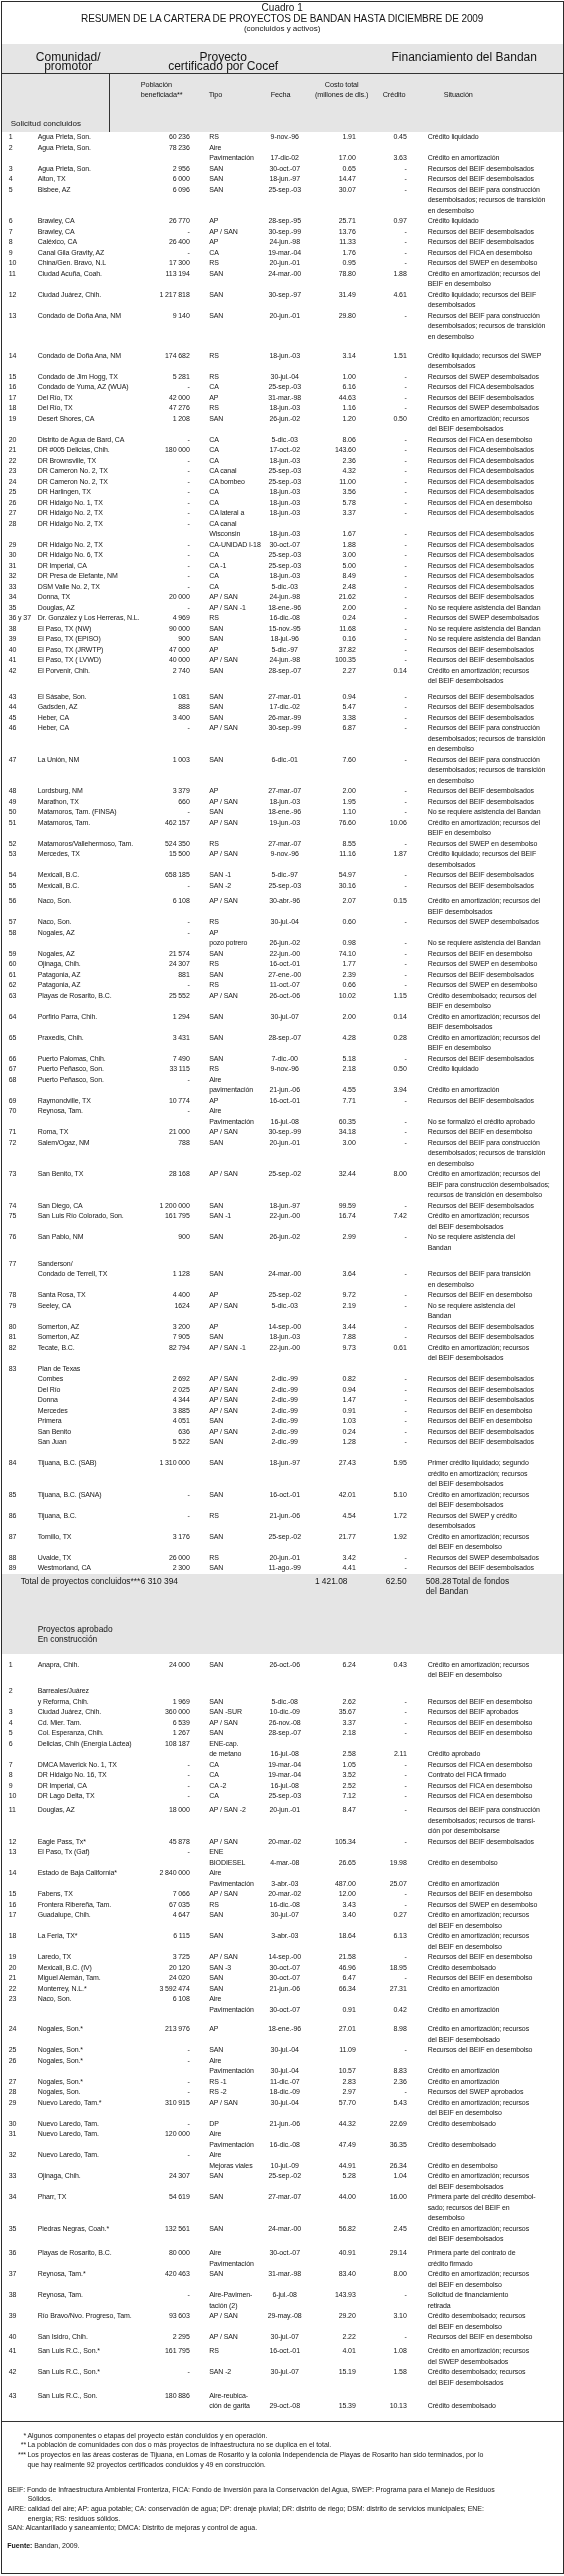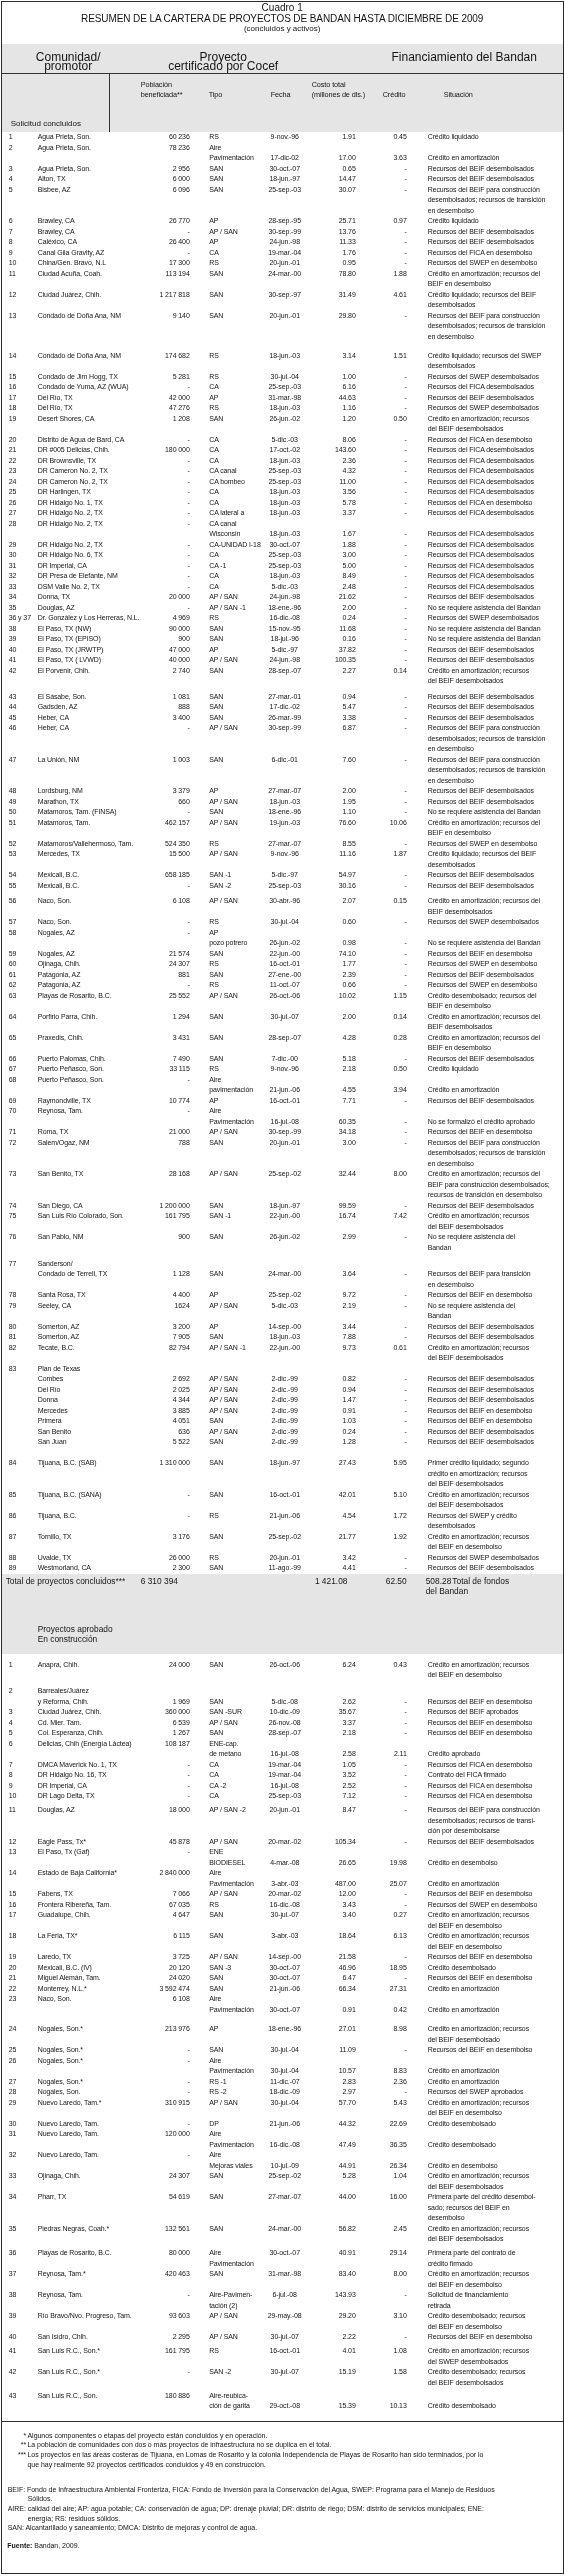--- a/index.html
+++ b/index.html
@@ -32,21 +32,21 @@
 .c2{text-align:right}
 .c3{padding-left:19.5px}
 .c4{text-align:center}
 .c5,.c6{text-align:right}
 .c7{padding-left:21px}
 .lead{padding-top:10.5px}
 
 
 .total{position:relative;height:80px;background:#e5e5e5;margin-top:0.7px;font-size:8.4px;line-height:9.7px}
 .total .tp{position:absolute;white-space:pre}
-.tot-label{left:4px;top:2.8px}
+.tot-label{left:19px;top:2.8px}
 .tot-pop{left:139px;width:56px;top:2.8px;}
 .tot-cost{left:305px;width:49px;top:2.8px;text-align:center}
 .tot-credit{left:356px;width:49px;top:2.8px;text-align:right}
 .tot-funds{left:424px;top:2.8px}
 .tot-funds .fv{margin-right:1px}
 .act-title{left:36px;top:51px}
 .act-sub{left:36px;top:61px}
 
 .rows-active{padding-top:5.6px}
 
@@ -76,21 +76,21 @@
 promotor</div>
     <div class="hl g1" style="left:152px;width:139px">Proyecto
 certificado por Cocef</div>
     <div class="hl g1" style="left:379px;width:167px">Financiamiento del Bandan</div>
     <div class="hline"></div>
     <div class="vline"></div>
     <div class="hl g2 two" style="left:139px;width:70px;text-align:left">Población
 beneficiada**</div>
     <div class="hl g2 one" style="left:207px">Tipo</div>
     <div class="hl g2 one" style="left:269px">Fecha</div>
-    <div class="hl g2 two" style="left:310px;width:84px;text-align:left">Costo total
+    <div class="hl g2 two" style="left:298px;width:84px;text-align:center">Costo total
 (millones de dls.)</div>
     <div class="hl g2 one" style="left:381px">Crédito</div>
     <div class="hl g2 one" style="left:442px">Situación</div>
     <div class="hl sec">Solicitud concluidos</div>
   </div>
 
   <div id="concluded-rows">
       <div class="row">
         <div class="c c0">1</div>
         <div class="c c1">Agua Prieta, Son.</div>

